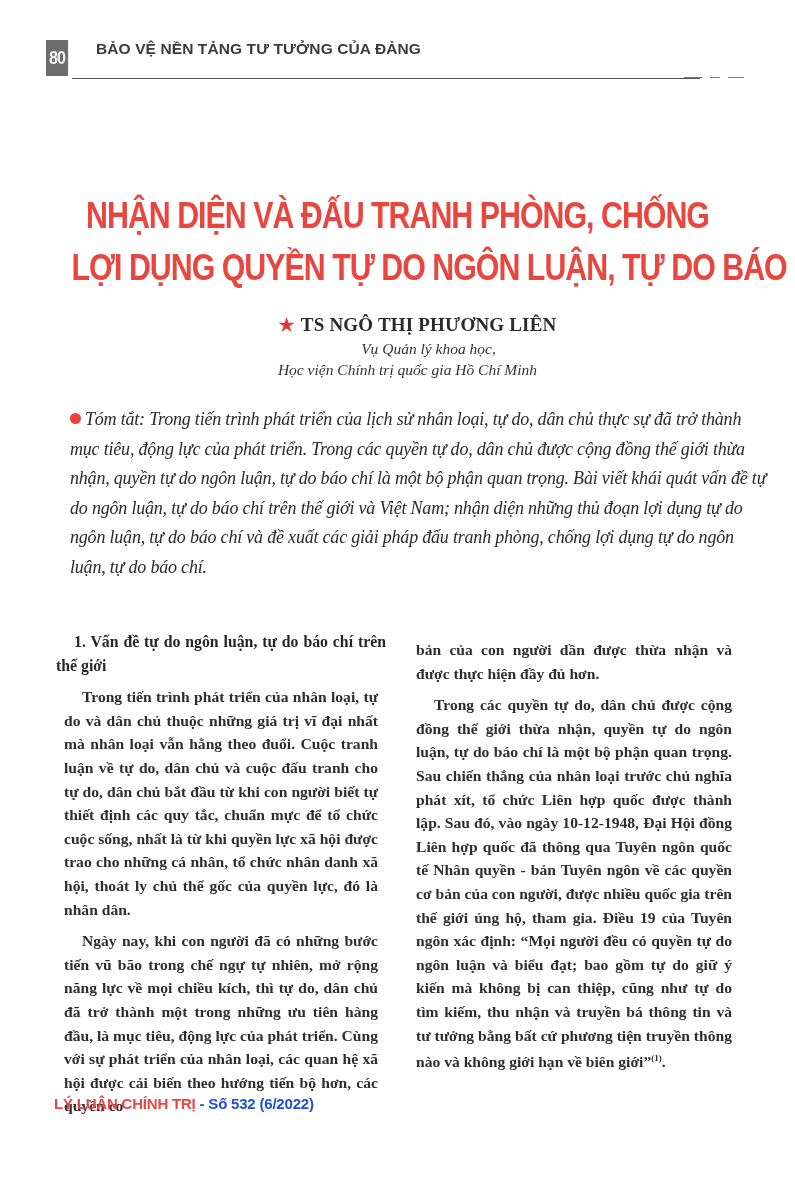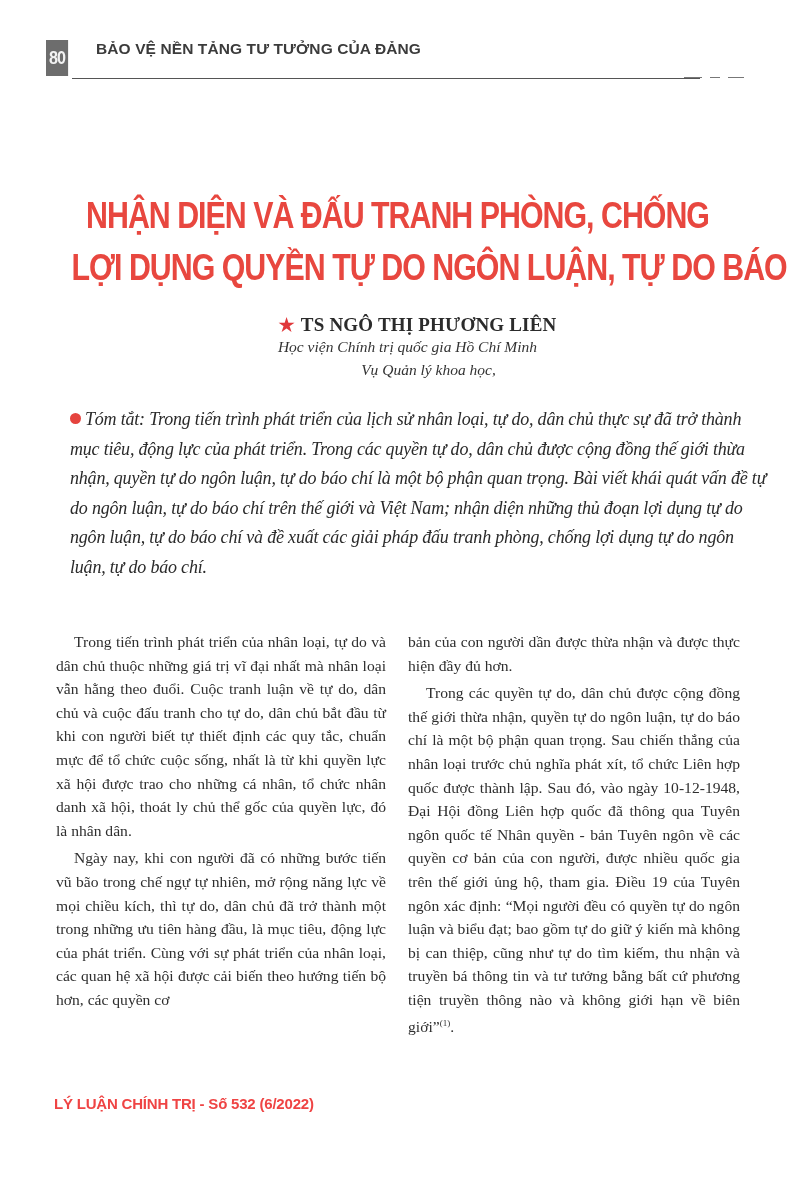--- a/index.html
+++ b/index.html
@@ -132,21 +132,21 @@
     }
     .col {
       position: absolute;
       top: 630px;
       width: 330px;
       font-size: 15.6px;
       line-height: 23.6px;
       color: #2e2e2e;
       text-align: justify;
     }
-    .col p { margin: 0; text-indent: 18px; }
+    .col p { margin: 8px; text-indent: 18px; font-weight: bold; }
     .col-left { left: 56px; }
     .col-right { left: 408px; width: 332px; }
     .col h3 {
       margin: 0;
       font-size: 15.8px;
       font-weight: bold;
       line-height: 23.6px;
       text-indent: 18px;
       color: #262626;
     }
@@ -156,21 +156,21 @@
     .footer {
       position: absolute;
       left: 54px;
       top: 1095px;
       font-family: "Liberation Sans", sans-serif;
       font-weight: bold;
       font-size: 15px;
       letter-spacing: -0.2px;
     }
     .footer .journal { color: #ef4444; }
-    .footer .issue { color: #ef4444; }
+    .footer .issue { color: #1d4ed8; }
   </style>
 </head>
 <body>
 
 <div class="page-number-box">80</div>
 <div class="section-header">BẢO VỆ NỀN TẢNG TƯ TƯỞNG CỦA ĐẢNG</div>
 <div class="header-rule"></div>
 <div class="header-rule-dashes">
   <span style="width:18px"></span>
     <span style="width:10px"></span>
@@ -179,31 +179,32 @@
 
 <div class="title">
   <div>NHẬN DIỆN VÀ ĐẤU TRANH PHÒNG, CHỐNG</div>
   <div>LỢI DỤNG QUYỀN TỰ DO NGÔN LUẬN, TỰ DO BÁO CHÍ</div>
 </div>
 
 <div class="author-block">
   <div class="author-name">
     <span class="star">★</span><span>TS NGÔ THỊ PHƯƠNG LIÊN</span>
   </div>
+  <div class="affiliation aff1">Vụ Quản lý khoa học,</div>
   <div class="affiliation aff2">Học viện Chính trị quốc gia Hồ Chí Minh</div>
-  <div class="affiliation aff1">Vụ Quản lý khoa học,</div>
 </div>
 
 <div class="abstract">
   <p>
     <span class="bullet"></span><span>Tóm tắt:</span><span> Trong tiến trình phát triển của lịch sử nhân loại, tự do, dân chủ thực sự đã trở thành mục tiêu, động lực của phát triển. Trong các quyền tự do, dân chủ được cộng đồng thế giới thừa nhận, quyền tự do ngôn luận, tự do báo chí là một bộ phận quan trọng. Bài viết khái quát vấn đề tự do ngôn luận, tự do báo chí trên thế giới và Việt Nam; nhận diện những thủ đoạn lợi dụng tự do ngôn luận, tự do báo chí và đề xuất các giải pháp đấu tranh phòng, chống lợi dụng tự do ngôn luận, tự do báo chí.</span>
   </p>
 </div>
 
 <div class="col col-left">
+  <h3>1. Vấn đề tự do ngôn luận, tự do báo chí trên thế giới</h3>
   <p>Trong tiến trình phát triển của nhân loại, tự do và dân chủ thuộc những giá trị vĩ đại nhất mà nhân loại vẫn hằng theo đuổi. Cuộc tranh luận về tự do, dân chủ và cuộc đấu tranh cho tự do, dân chủ bắt đầu từ khi con người biết tự thiết định các quy tắc, chuẩn mực để tổ chức cuộc sống, nhất là từ khi quyền lực xã hội được trao cho những cá nhân, tổ chức nhân danh xã hội, thoát ly chủ thể gốc của quyền lực, đó là nhân dân.</p>
   <p>Ngày nay, khi con người đã có những bước tiến vũ bão trong chế ngự tự nhiên, mở rộng năng lực về mọi chiều kích, thì tự do, dân chủ đã trở thành một trong những ưu tiên hàng đầu, là mục tiêu, động lực của phát triển. Cùng với sự phát triển của nhân loại, các quan hệ xã hội được cải biến theo hướng tiến bộ hơn, các quyền cơ</p>
 </div>
 
 <div class="col col-right">
   <p class="continued">bản của con người dần được thừa nhận và được thực hiện đầy đủ hơn.</p>
   <p><span>Trong các quyền tự do, dân chủ được cộng đồng thế giới thừa nhận, quyền tự do ngôn luận, tự do báo chí là một bộ phận quan trọng. Sau chiến thắng của nhân loại trước chủ nghĩa phát xít, tổ chức Liên hợp quốc được thành lập. Sau đó, vào ngày 10-12-1948, Đại Hội đồng Liên hợp quốc đã thông qua Tuyên ngôn quốc tế Nhân quyền - bản Tuyên ngôn về các quyền cơ bản của con người, được nhiều quốc gia trên thế giới ủng hộ, tham gia. Điều 19 của Tuyên ngôn xác định: “Mọi người đều có quyền tự do ngôn luận và biểu đạt; bao gồm tự do giữ ý kiến mà không bị can thiệp, cũng như tự do tìm kiếm, thu nhận và truyền bá thông tin và tư tưởng bằng bất cứ phương tiện truyền thông nào và không giới hạn về biên giới”</span><sup class="footnote-ref">(1)</sup><span>.</span></p>
 </div>
 
 <div class="footer">

